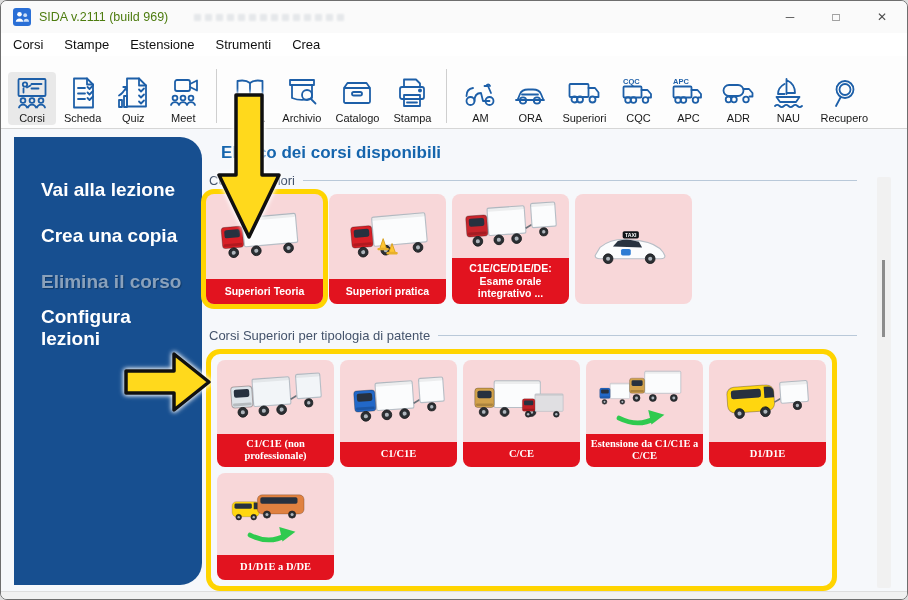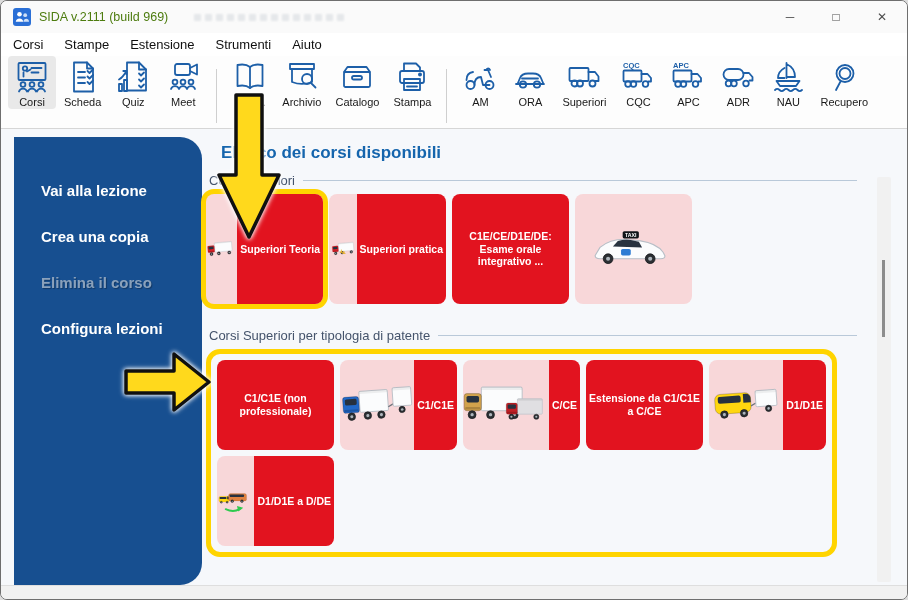--- a/index.html
+++ b/index.html
@@ -20,45 +20,45 @@
   .win-btn{width:46px;height:32px;display:flex;align-items:center;justify-content:center;
     color:#4c4c4c;font-size:12px;cursor:default;}
   .win-btn.close{margin-right:2px;}
   
   .menubar{height:23px;background:#fff;display:flex;align-items:center;padding-left:12px;gap:21px;flex:0 0 auto;}
   .menu-item{font-size:13px;color:#101010;}
   
   .toolbar{height:67px;background:#fdfdfd;border-bottom:1px solid #d6d6d6;display:flex;
     align-items:flex-end;padding:2px 4px 3px 6px;flex:0 0 auto;}
   .tb-item{display:flex;flex-direction:column;align-items:center;justify-content:center;
-    padding:3px 6px 1px;border-radius:4px;margin:16px 1px;}
+    padding:3px 6px 1px;border-radius:4px;margin:0 1px;}
   .tb-item.sel{background:#e9e9e9;}
   .tb-icon{width:36px;height:36px;display:flex;align-items:center;justify-content:center;}
   .tb-icon svg{width:34px;height:34px;}
   .tb-label{font-size:11px;color:#191919;margin-top:1px;white-space:nowrap;}
   .tb-sep{width:1px;height:54px;background:#cfcfcf;margin:0 8px 2px;align-self:flex-end;}
   
   .content-row{flex:1;display:flex;position:relative;background:#f6f8fb;padding-left:13px;}
   .sidebar{width:188px;margin-top:8px;height:448px;background:var(--sidebar);
     border-radius:0 22px 22px 0;flex:0 0 auto;padding-top:30px;box-sizing:border-box;}
-  .sb-item{color:#fff;font-weight:bold;font-size:15px;padding:0 10px 0 27px;height:46px;
+  .sb-item{color:#fff;font-weight:bold;font-size:19px;padding:0 10px 0 27px;height:46px;
     display:flex;align-items:center;}
   .sb-item.disabled{color:var(--disabled);opacity:.85;text-shadow:1px 1px 1px rgba(0,0,0,.35);}
   .sb-item.underlined{}
   .main{flex:1;position:relative;padding:10px 30px 0 4px;box-sizing:border-box;}
   .page-title{color:var(--header-blue);font-size:17px;font-weight:bold;margin:4px 0 10px 15px;}
   .sec-head{display:flex;align-items:center;gap:8px;margin:4px 20px 6px 3px;}
   .sec-label{font-size:13px;color:var(--seclab);white-space:nowrap;}
   .sec-line{flex:1;height:1px;background:#b9c9d9;}
   .cards{display:flex;flex-wrap:wrap;gap:6px;}
   .section2{margin-top:24px;}
   .group-highlight{border:5px solid var(--yellow);border-radius:14px;padding:6px;width:631px;box-sizing:border-box;}
   .card{width:117px;height:110px;background:var(--pink);border-radius:8px;display:flex;
-    flex-direction:row;overflow:hidden;flex:0 0 auto;}
-  .group-highlight .card{height:90px;}
+    flex-direction:column;overflow:hidden;flex:0 0 auto;}
+  .group-highlight .card{height:107px;font-family:Liberation Serif, serif;}
   .card-highlight{box-shadow:0 0 0 5px var(--yellow);}
   .card-img{flex:1;display:flex;align-items:center;justify-content:center;overflow:hidden;}
   .card-img svg{width:102px;height:68px;}
   .card-label{background:var(--red);color:#fff;font-weight:bold;font-size:10.5px;line-height:1.2;
     text-align:center;padding:4px 3px;min-height:17px;display:flex;align-items:center;justify-content:center;}
   
   .scroll-track{position:absolute;right:16px;top:48px;bottom:3px;width:14px;background:#f1f1f1;border-radius:2px;}
   .scroll-thumb{position:absolute;left:5px;top:83px;width:3px;height:77px;background:#8d8d8d;}
   
   .bottom-strip{height:16px;background:#f1f1f1;border-top:1px solid #dedede;flex:0 0 auto;}
@@ -89,21 +89,21 @@
         <span class="win-btn">□</span>
         <span class="win-btn close">✕</span>
       </div>
   </div>
 
   <div class="menubar">
       <span class="menu-item">Corsi</span>
       <span class="menu-item">Stampe</span>
       <span class="menu-item">Estensione</span>
       <span class="menu-item">Strumenti</span>
-      <span class="menu-item">Aiuto</span>
+      <span class="menu-item">Crea</span>
     </div>
 
   <div class="toolbar">
       <div class="tb-item sel">
         <span class="tb-icon">
           <svg viewBox="0 0 34 34" fill="none" stroke="var(--blue)" stroke-width="1.8" stroke-linecap="round" stroke-linejoin="round">
             <rect x="3.5" y="3" width="27" height="17" rx="1"></rect>
             <circle cx="10" cy="8.5" r="2.2"></circle>
             <path d="M8.5 16.5v-4M12 11.5l3.5-2M16.5 8h10M16.5 12.5h7"></path>
             <circle cx="8" cy="24.5" r="2.4"></circle>

